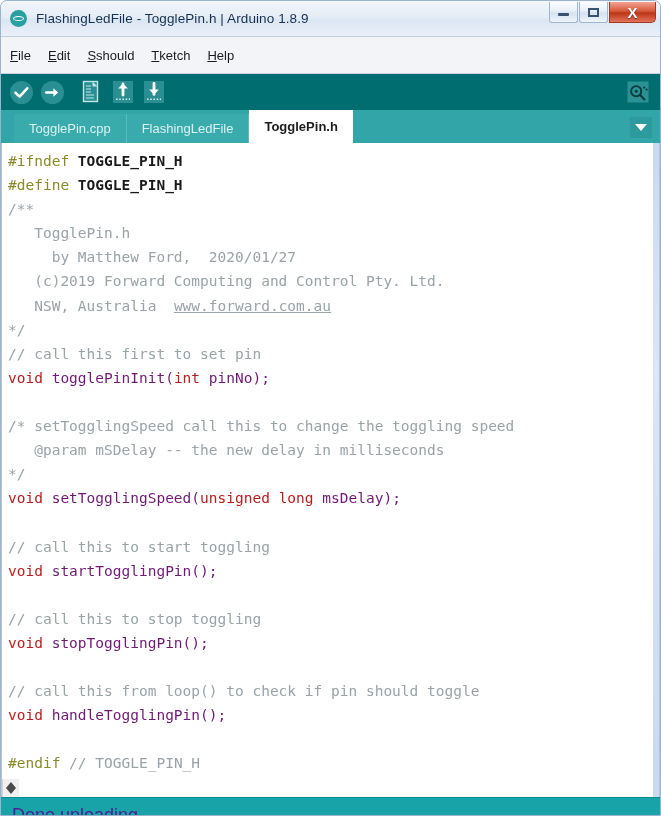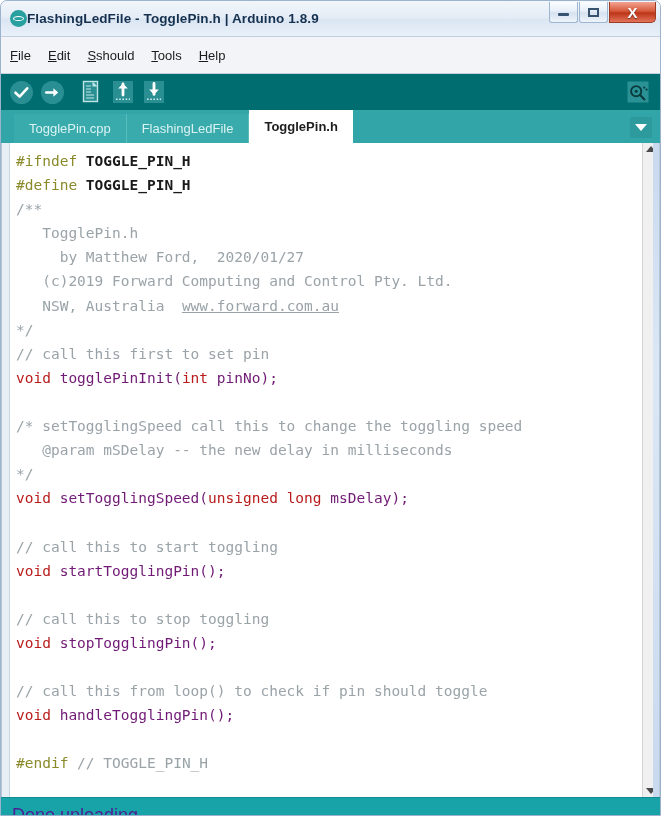--- a/index.html
+++ b/index.html
@@ -45,25 +45,25 @@
     display: flex; align-items: center; justify-content: center;
   }
   .app-icon::before {
     content: "";
     width: 11px; height: 5px;
     border: 1.6px solid #ffffff;
     border-radius: 50%;
     box-sizing: border-box;
   }
   .title-text {
+    margin-left: 9px;
     font-size: 13.5px;
     color: #16314f;
     white-space: nowrap;
     letter-spacing: 0.1px;
-    font-weight: bold;
   }
   .win-buttons {
     position: absolute;
     right: 4px;
     top: 1px;
     display: flex;
     align-items: center;
   }
   .win-btn {
     width: 29px; height: 21px;
@@ -193,20 +193,21 @@
 
   
   .editor-wrap {
     position: relative;
     height: 654px;
     background: #ffffff;
     display: flex;
     box-sizing: border-box;
     border-left: 1px solid #b9c6d4;
     border-right: 1px solid #b9c6d4;
+    flex-direction: column;
   }
   .gutter {
     width: 7px;
     background: #e8eef6;
     border-right: 1px solid #c9d6e4;
     flex: 0 0 auto;
   }
   .code {
     flex: 1 1 auto;
     overflow: hidden;
@@ -298,21 +299,21 @@
       <div class="win-btn close">
         <span class="glyph-x">X</span>
       </div>
     </div>
   </div>
 
   <div class="menubar">
     <span class="menu-item"><span class="acc">F</span><span>ile</span></span>
     <span class="menu-item"><span class="acc">E</span><span>dit</span></span>
     <span class="menu-item"><span class="acc">S</span><span>should</span></span>
-    <span class="menu-item"><span class="acc">T</span><span>ools</span></span>
+    <span class="menu-item"><span class="acc">T</span><span>ketch</span></span>
     <span class="menu-item"><span class="acc">H</span><span>elp</span></span>
   </div>
 
   <div class="toolbar">
     <div class="tb-btn">
       <svg width="25" height="25" viewBox="0 0 25 25">
         <circle cx="12.5" cy="12.5" r="11.5" fill="#2a8f92"></circle>
         <path d="M6.5 12.7 L10.6 16.6 L18.2 8.3" stroke="#ffffff" stroke-width="2.6" fill="none" stroke-linecap="round" stroke-linejoin="round"></path>
       </svg>
     </div>

